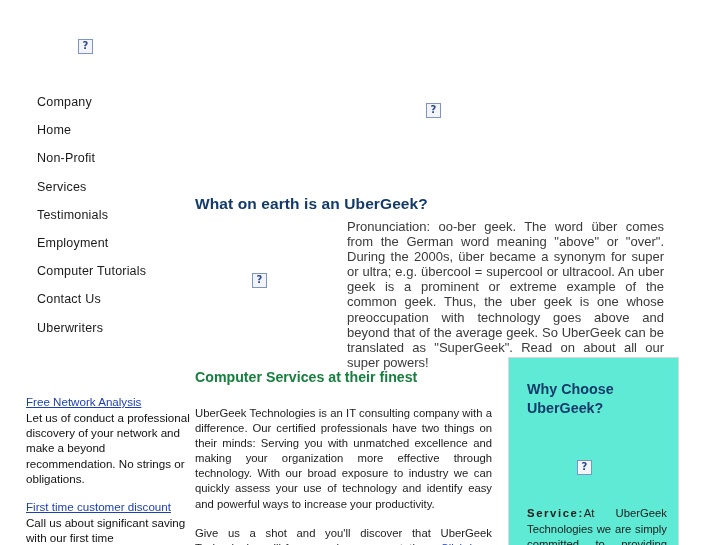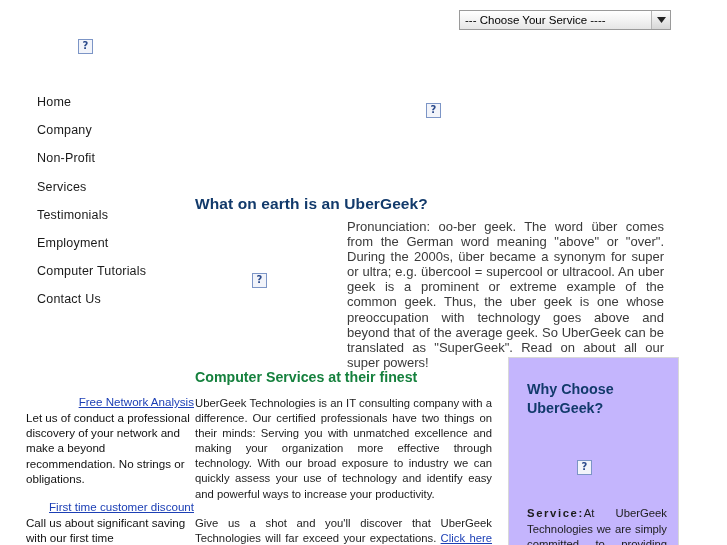--- a/index.html
+++ b/index.html
@@ -98,21 +98,20 @@
     left: 26px;
     width: 168px;
   }
   .promo-title {
     display: block;
     font-size: 11.6px;
     color: #1c3fb5;
     text-decoration: underline;
     line-height: 14px;
     margin-bottom: 1px;
-    text-align: right;
   }
   .promo-body {
     font-size: 11.6px;
     color: #111;
     line-height: 15.2px;
     margin: 0 0 14px 0;
   }
   .hero-img {
     position: absolute;
     top: 99px;
@@ -157,35 +156,35 @@
     position: absolute;
     top: 392px;
     left: 195px;
     width: 297px;
   }
   .body-col p {
     font-size: 11.3px;
     color: #1c1c1c;
     line-height: 15.1px;
     text-align: justify;
-    margin: 4px 0 14px 0;
+    margin: 14px 0 14px 0;
   }
   .inline-link {
     color: #1c3fb5;
     text-decoration: underline;
   }
 
   
   .why-box {
     position: absolute;
     top: 357px;
     left: 508px;
     width: 171px;
     height: 188px;
-    background: #c4b5fd;
+    background: #5eead4;
     border-left: 1px solid #d8d8d8;
     border-right: 1px solid #d8d8d8;
     border-top: 1px solid #d8d8d8;
   }
   .why-title {
     position: absolute;
     top: 22px;
     left: 18px;
     width: 140px;
     font-size: 14.3px;
@@ -212,44 +211,35 @@
   }
   .why-body b {
     letter-spacing: 1.6px;
   }
 </style>
 </head>
 <body>
 
 <div id="page">
 
-  <div class="topbar">
-    <div class="service-select-wrap">
-      <span class="service-select-label">--- Choose Your Service ----</span>
-      <span class="service-select-arrow">
-        <svg width="9" height="6" viewBox="0 0 9 6" aria-hidden="true">
-            <polygon points="0,0 9,0 4.5,6" fill="#222"></polygon>
-          </svg>
-      </span>
-    </div>
-  </div>
 
   <div class="logo-slot">
     <span class="broken-img"></span>
   </div>
 
   <nav class="nav">
+    <a class="nav-item" href="#">Company</a>
     <a class="nav-item" href="#">Home</a>
-    <a class="nav-item" href="#">Company</a>
     <a class="nav-item" href="#">Non-Profit</a>
     <a class="nav-item" href="#">Services</a>
     <a class="nav-item" href="#">Testimonials</a>
     <a class="nav-item" href="#">Employment</a>
     <a class="nav-item" href="#">Computer Tutorials</a>
     <a class="nav-item" href="#">Contact Us</a>
+    <a class="nav-item" href="#">Uberwriters</a>
   </nav>
 
   <div class="promos">
     <a class="promo-title" href="#">Free Network Analysis</a>
     <p class="promo-body">Let us of conduct a professional discovery of your network and make a beyond recommendation. No strings or obligations.</p>
     <a class="promo-title" href="#">First time customer discount</a>
     <p class="promo-body">Call us about significant saving with our first time</p>
   </div>
 
   <div class="hero-img">

